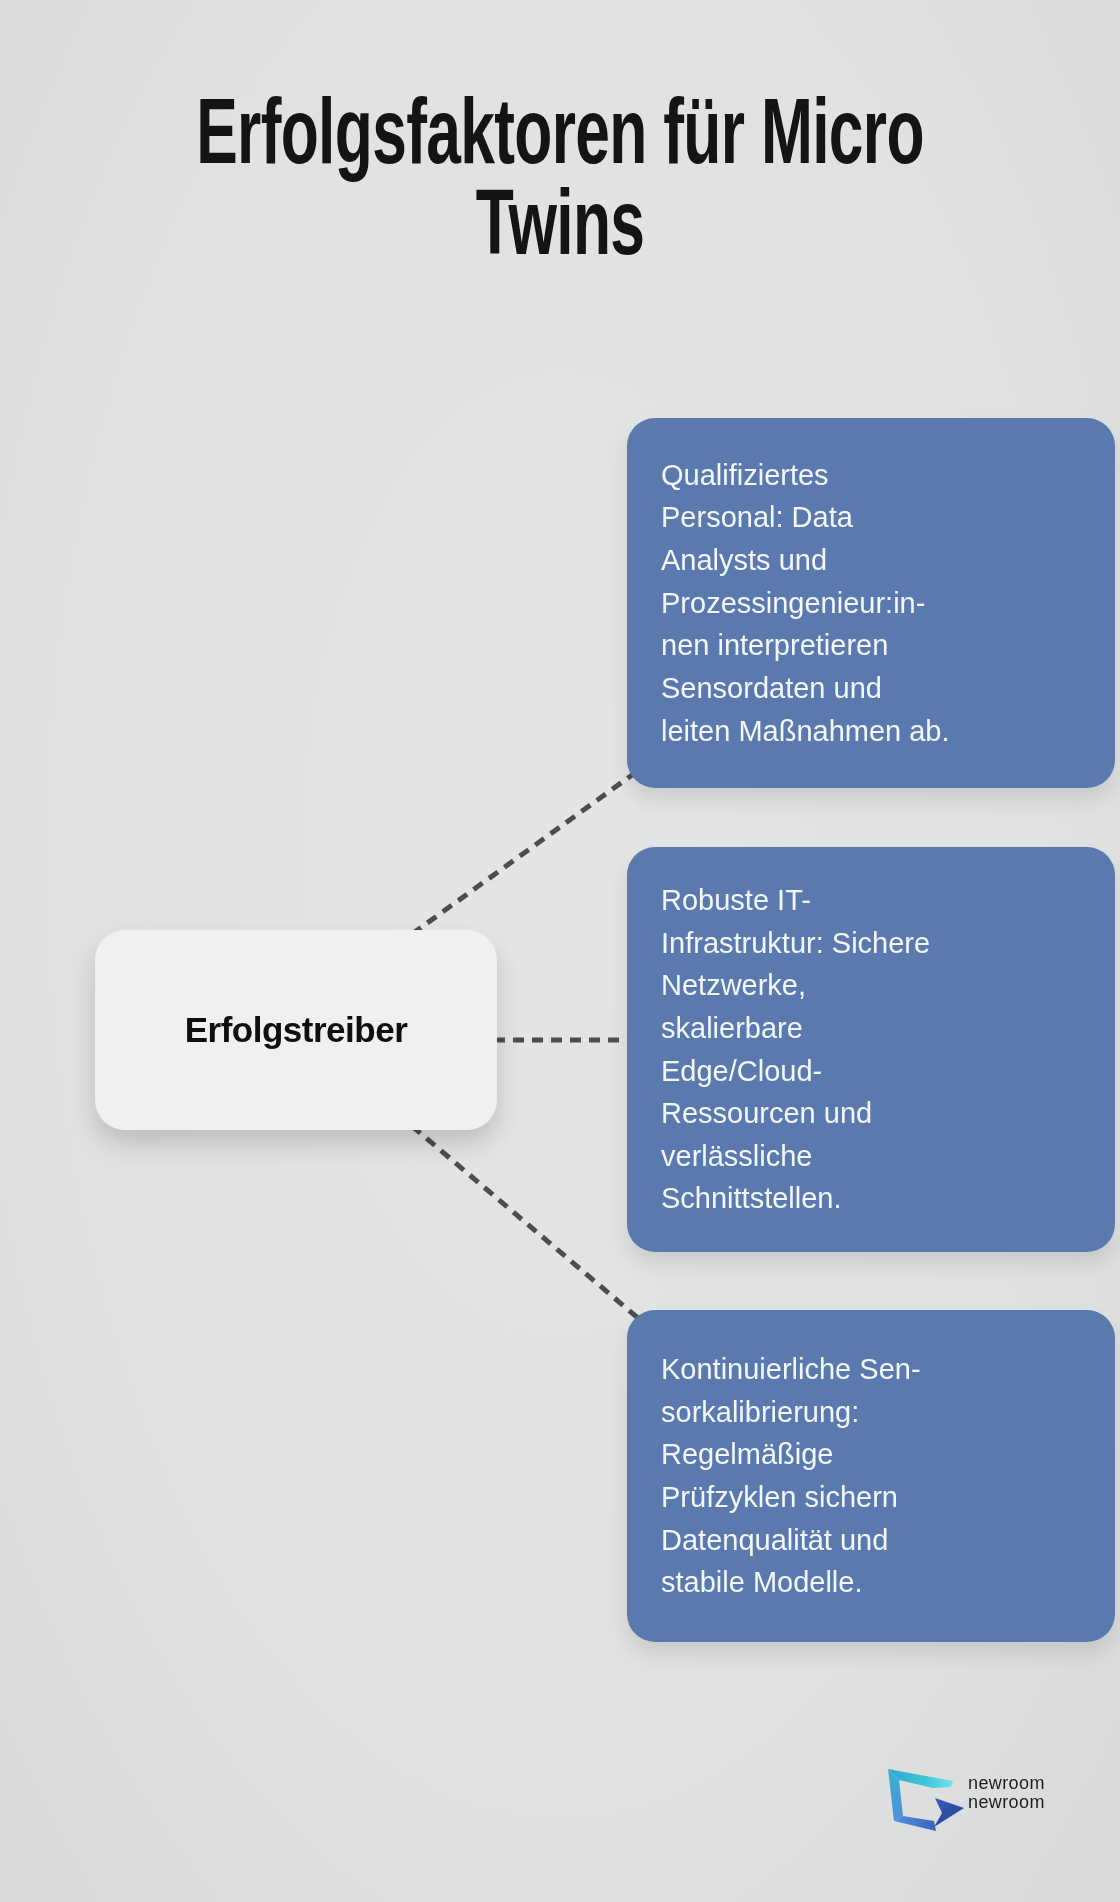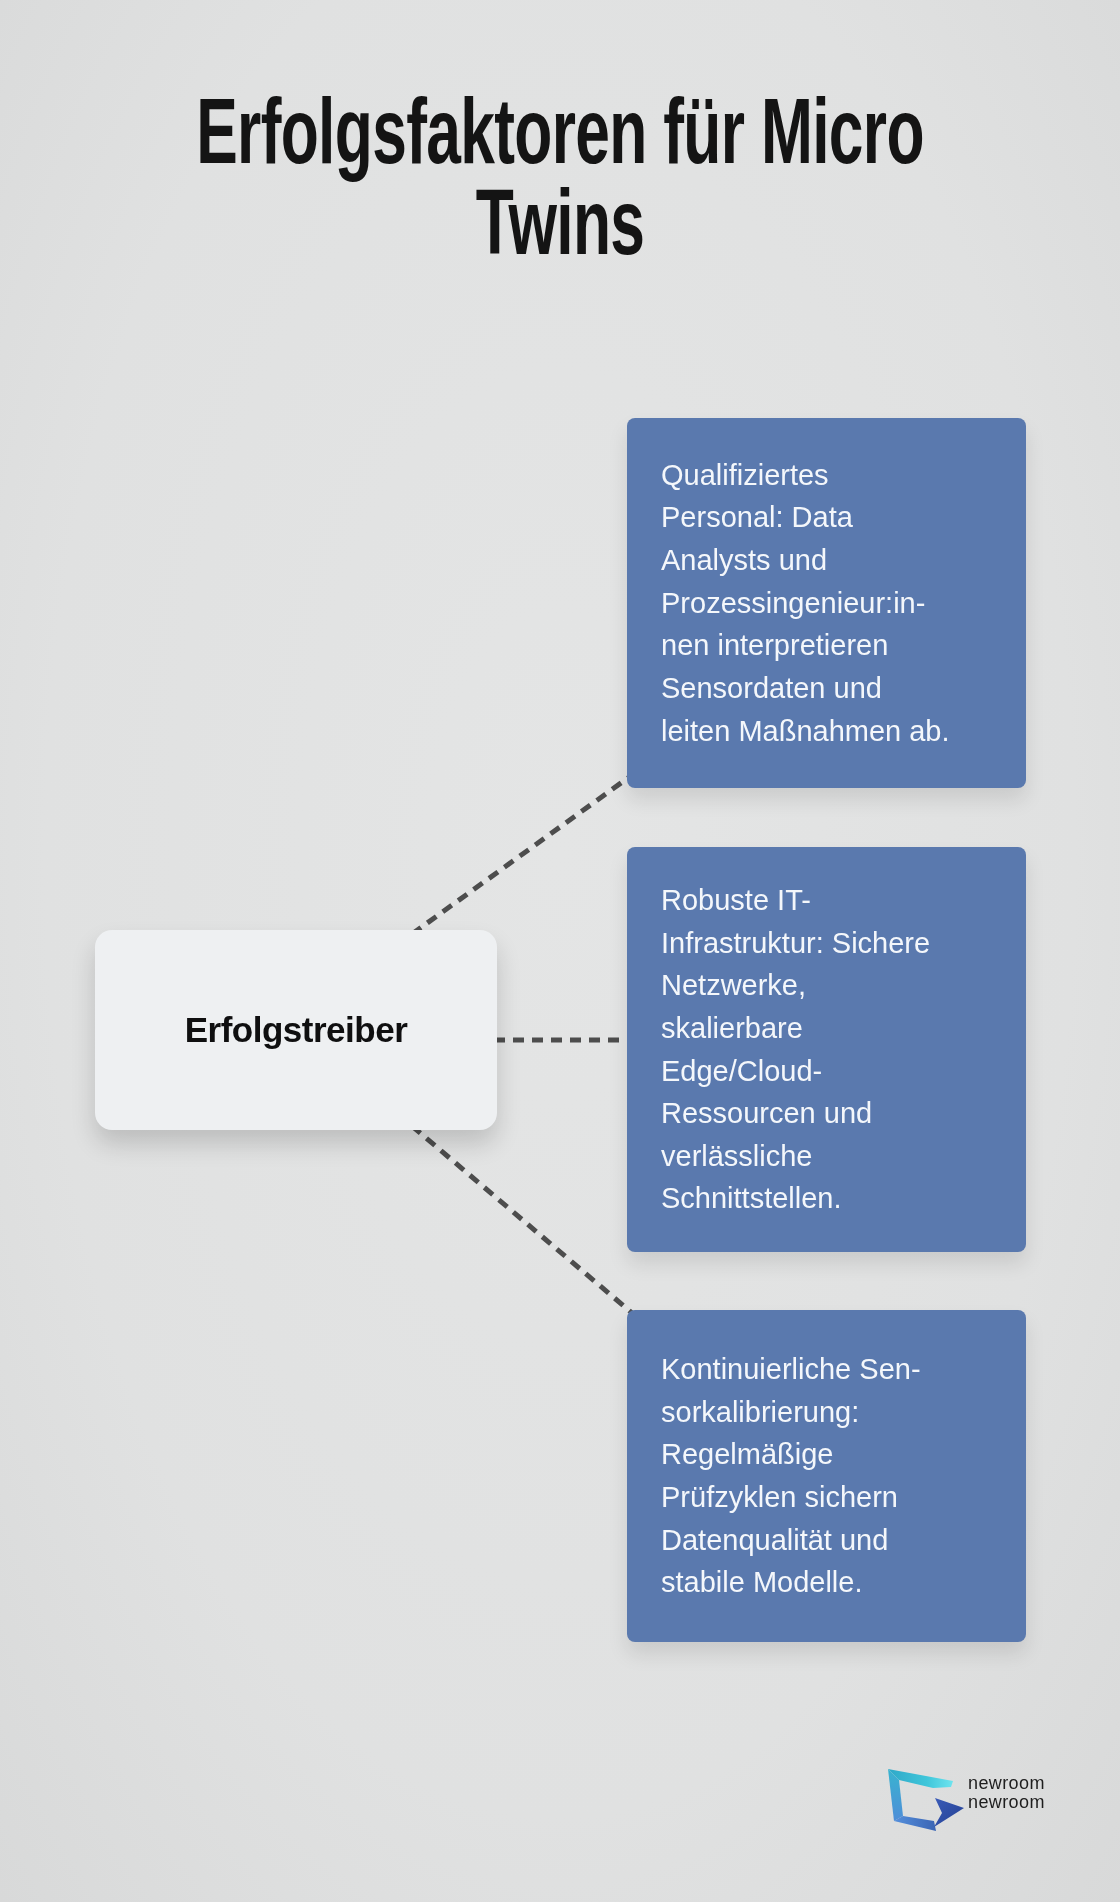--- a/index.html
+++ b/index.html
@@ -48,36 +48,36 @@
   .connectors line{
     stroke:var(--dash-color);
     stroke-width:5;
     stroke-dasharray:11 8;
   }
   .center-node{
     position:absolute;
     left:95px;top:930px;
     width:402px;height:200px;
     background:var(--node-bg);
-    border-radius:17px;
+    border-radius:30px;
     box-shadow:0 14px 24px rgba(0,0,0,0.16);
     display:flex;align-items:center;justify-content:center;
     z-index:2;
   }
   .center-node .label{
     font-size:35px;
     font-weight:700;
     letter-spacing:-0.5px;
     color:var(--node-text);
   }
   .card{
     position:absolute;
-    left:627px;width:399px;
+    left:627px;width:488px;
     background:var(--card-blue);
-    border-radius:8px;
+    border-radius:28px;
     box-shadow:0 12px 20px rgba(0,0,0,0.10);
     display:flex;align-items:center;
     padding:0 30px 0 34px;
     z-index:2;
   }
   .card .card-text{
     color:var(--card-text);
     font-size:29px;
     line-height:1.47;
     white-space:pre-line;

